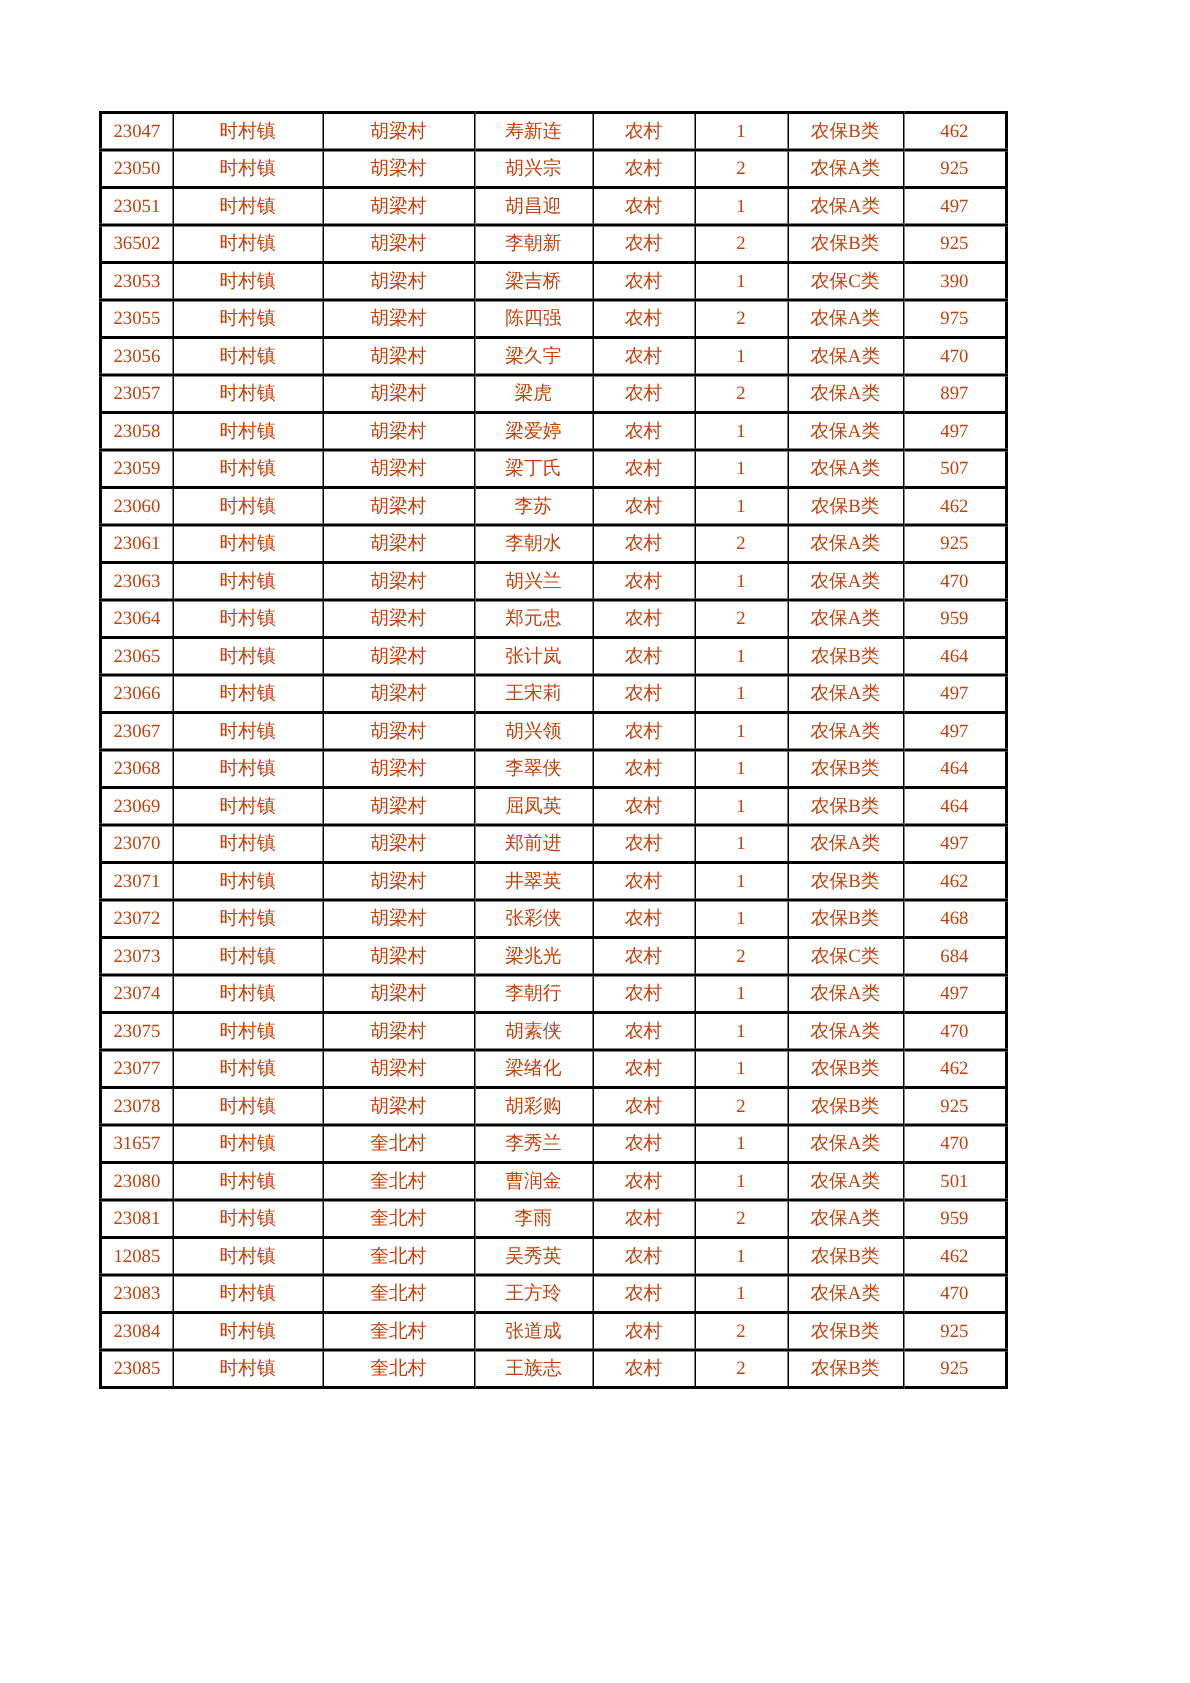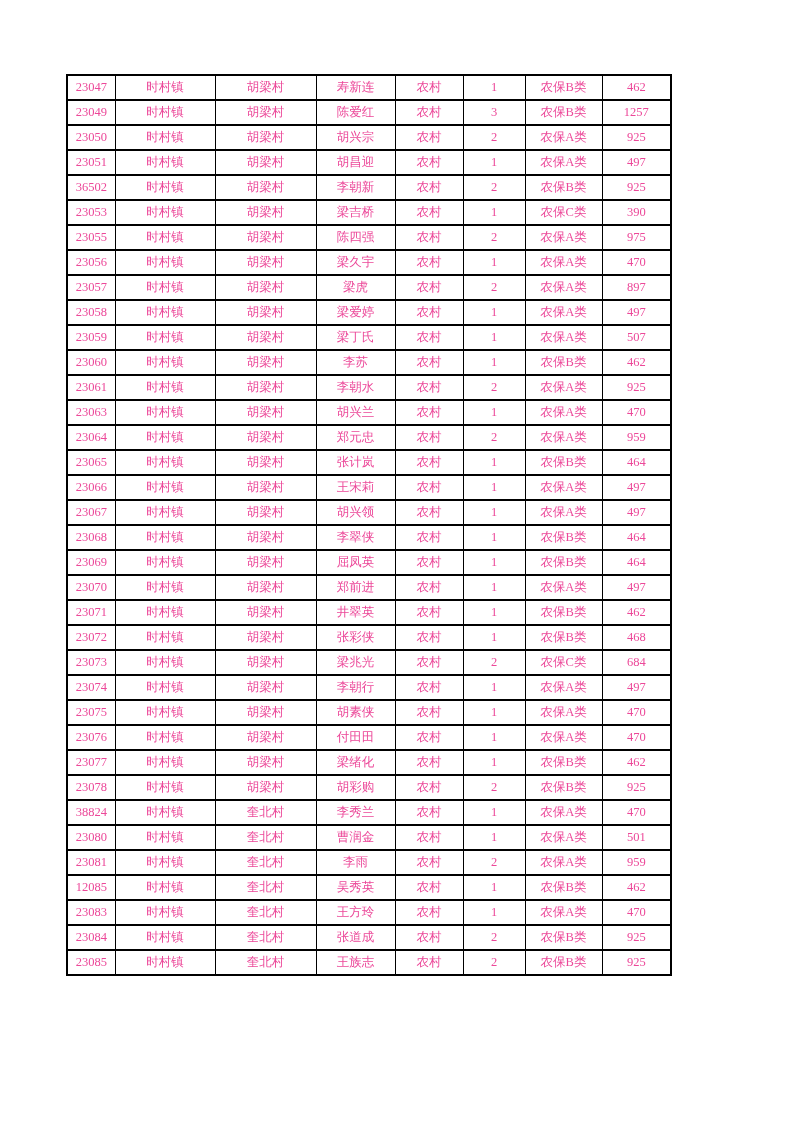--- a/index.html
+++ b/index.html
@@ -7,21 +7,21 @@
     padding: 0;
     background: #ffffff;
   }
   .page {
     position: relative;
     width: 793px;
     height: 1122px;
     background: #ffffff;
     overflow: hidden;
     font-family: "Liberation Serif", "DejaVu Serif", serif;
-    color: #ec4899;
+    color: #c2410c;
   }
   table.records {
     position: absolute;
     left: 66px;
     top: 74px;
     width: 604px;
     border-collapse: collapse;
     table-layout: fixed;
     border: 2px solid #000000;
   }
@@ -60,30 +60,20 @@
           <td>23047</td>
           <td>时村镇</td>
           <td>胡梁村</td>
           <td>寿新连</td>
           <td>农村</td>
           <td>1</td>
           <td>农保B类</td>
           <td>462</td>
         </tr>
         <tr>
-          <td>23049</td>
-          <td>时村镇</td>
-          <td>胡梁村</td>
-          <td>陈爱红</td>
-          <td>农村</td>
-          <td>3</td>
-          <td>农保B类</td>
-          <td>1257</td>
-        </tr>
-        <tr>
           <td>23050</td>
           <td>时村镇</td>
           <td>胡梁村</td>
           <td>胡兴宗</td>
           <td>农村</td>
           <td>2</td>
           <td>农保A类</td>
           <td>925</td>
         </tr>
         <tr>
@@ -310,51 +300,41 @@
           <td>23075</td>
           <td>时村镇</td>
           <td>胡梁村</td>
           <td>胡素侠</td>
           <td>农村</td>
           <td>1</td>
           <td>农保A类</td>
           <td>470</td>
         </tr>
         <tr>
-          <td>23076</td>
-          <td>时村镇</td>
-          <td>胡梁村</td>
-          <td>付田田</td>
-          <td>农村</td>
-          <td>1</td>
-          <td>农保A类</td>
-          <td>470</td>
-        </tr>
-        <tr>
           <td>23077</td>
           <td>时村镇</td>
           <td>胡梁村</td>
           <td>梁绪化</td>
           <td>农村</td>
           <td>1</td>
           <td>农保B类</td>
           <td>462</td>
         </tr>
         <tr>
           <td>23078</td>
           <td>时村镇</td>
           <td>胡梁村</td>
           <td>胡彩购</td>
           <td>农村</td>
           <td>2</td>
           <td>农保B类</td>
           <td>925</td>
         </tr>
         <tr>
-          <td>38824</td>
+          <td>31657</td>
           <td>时村镇</td>
           <td>奎北村</td>
           <td>李秀兰</td>
           <td>农村</td>
           <td>1</td>
           <td>农保A类</td>
           <td>470</td>
         </tr>
         <tr>
           <td>23080</td>

